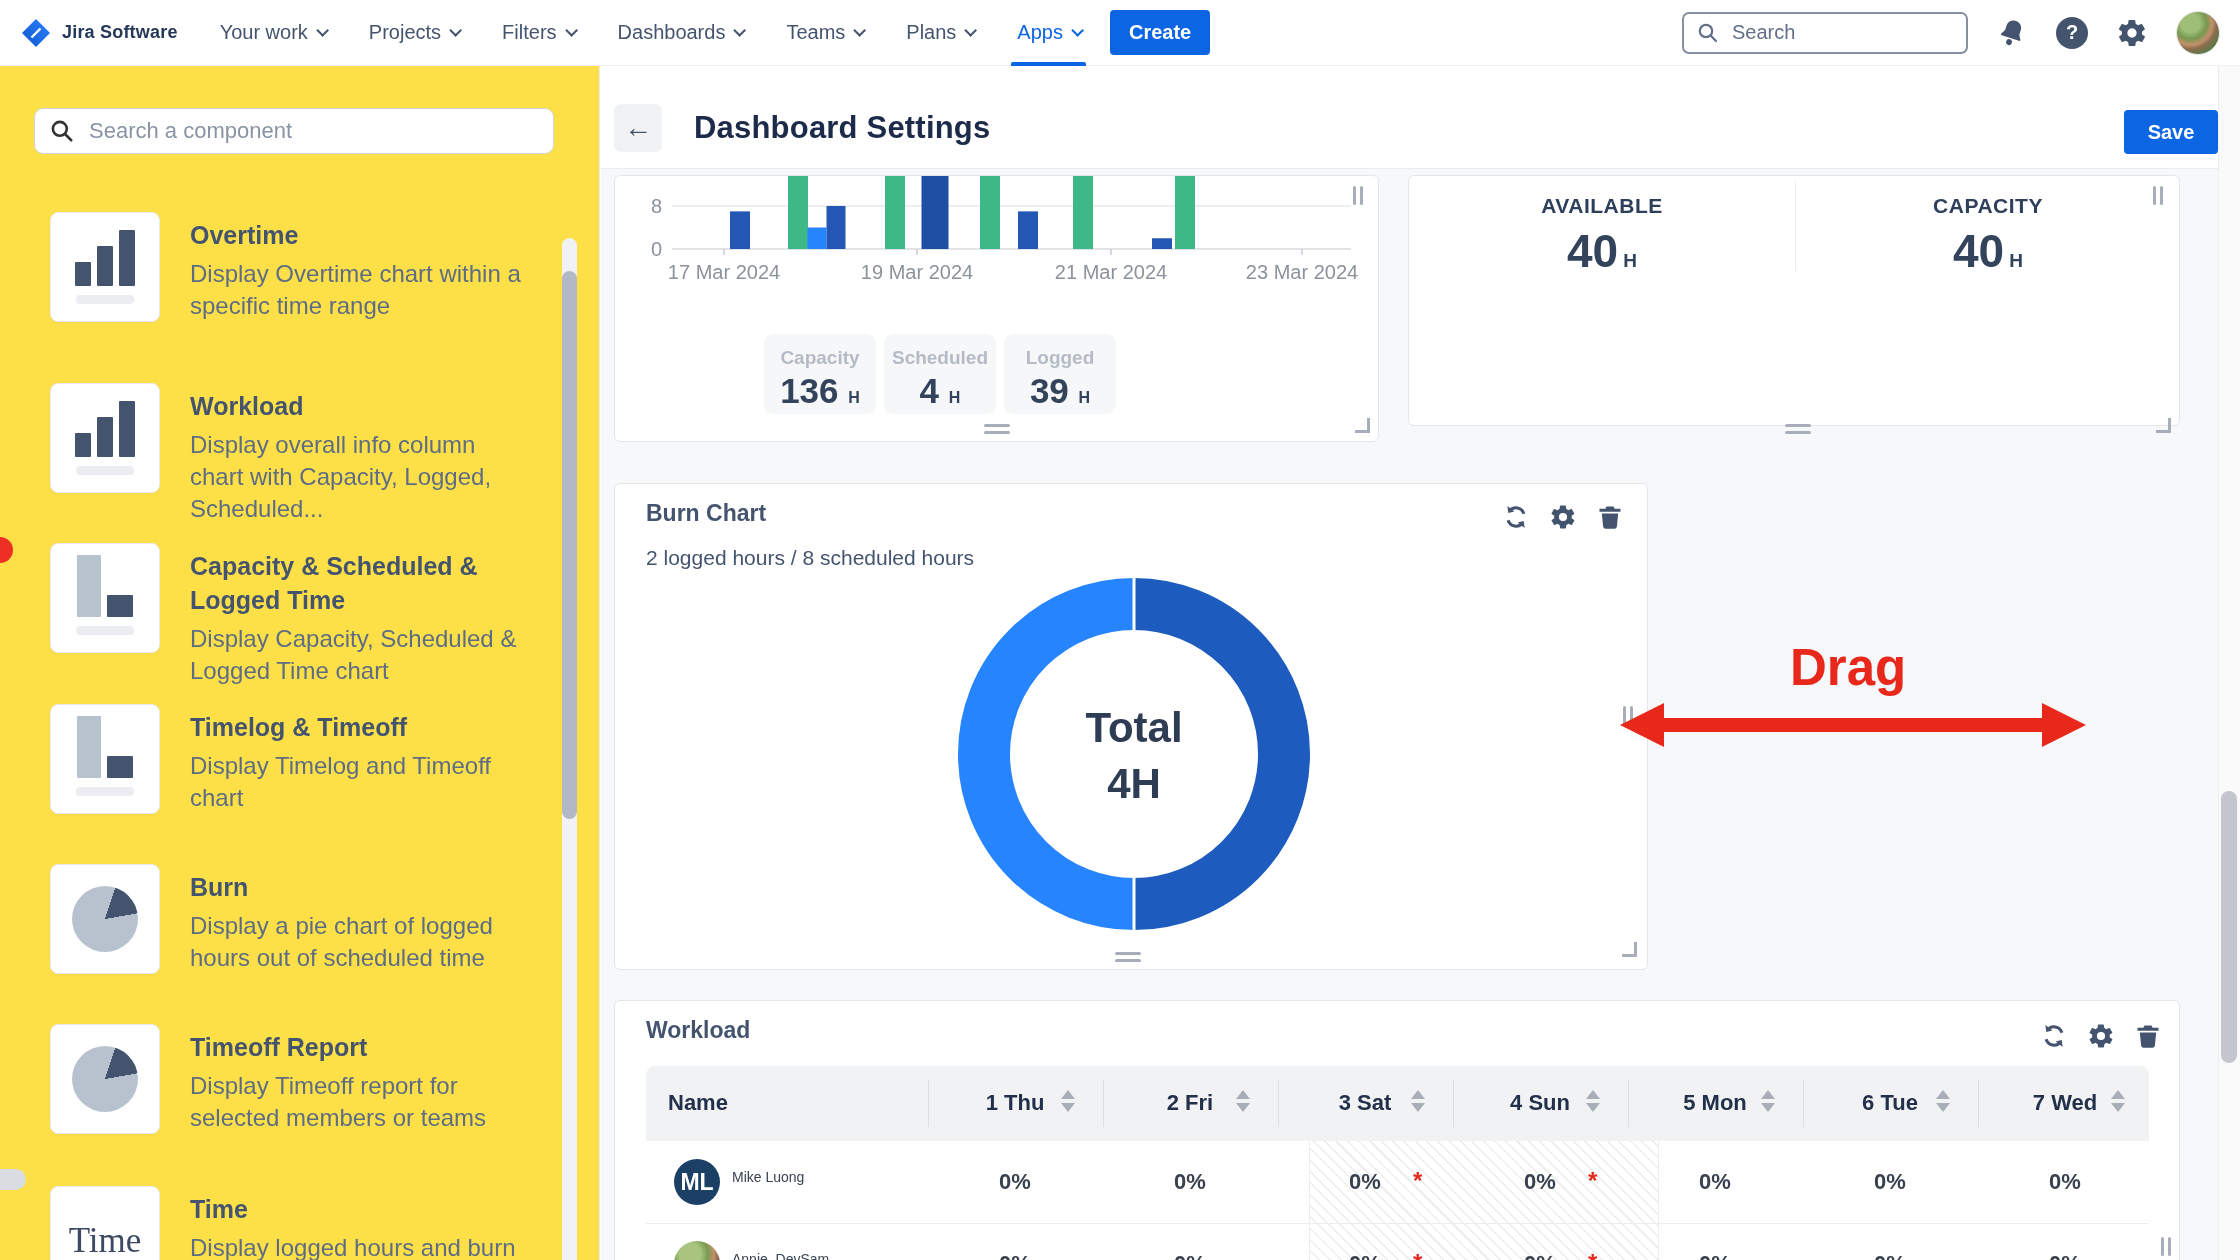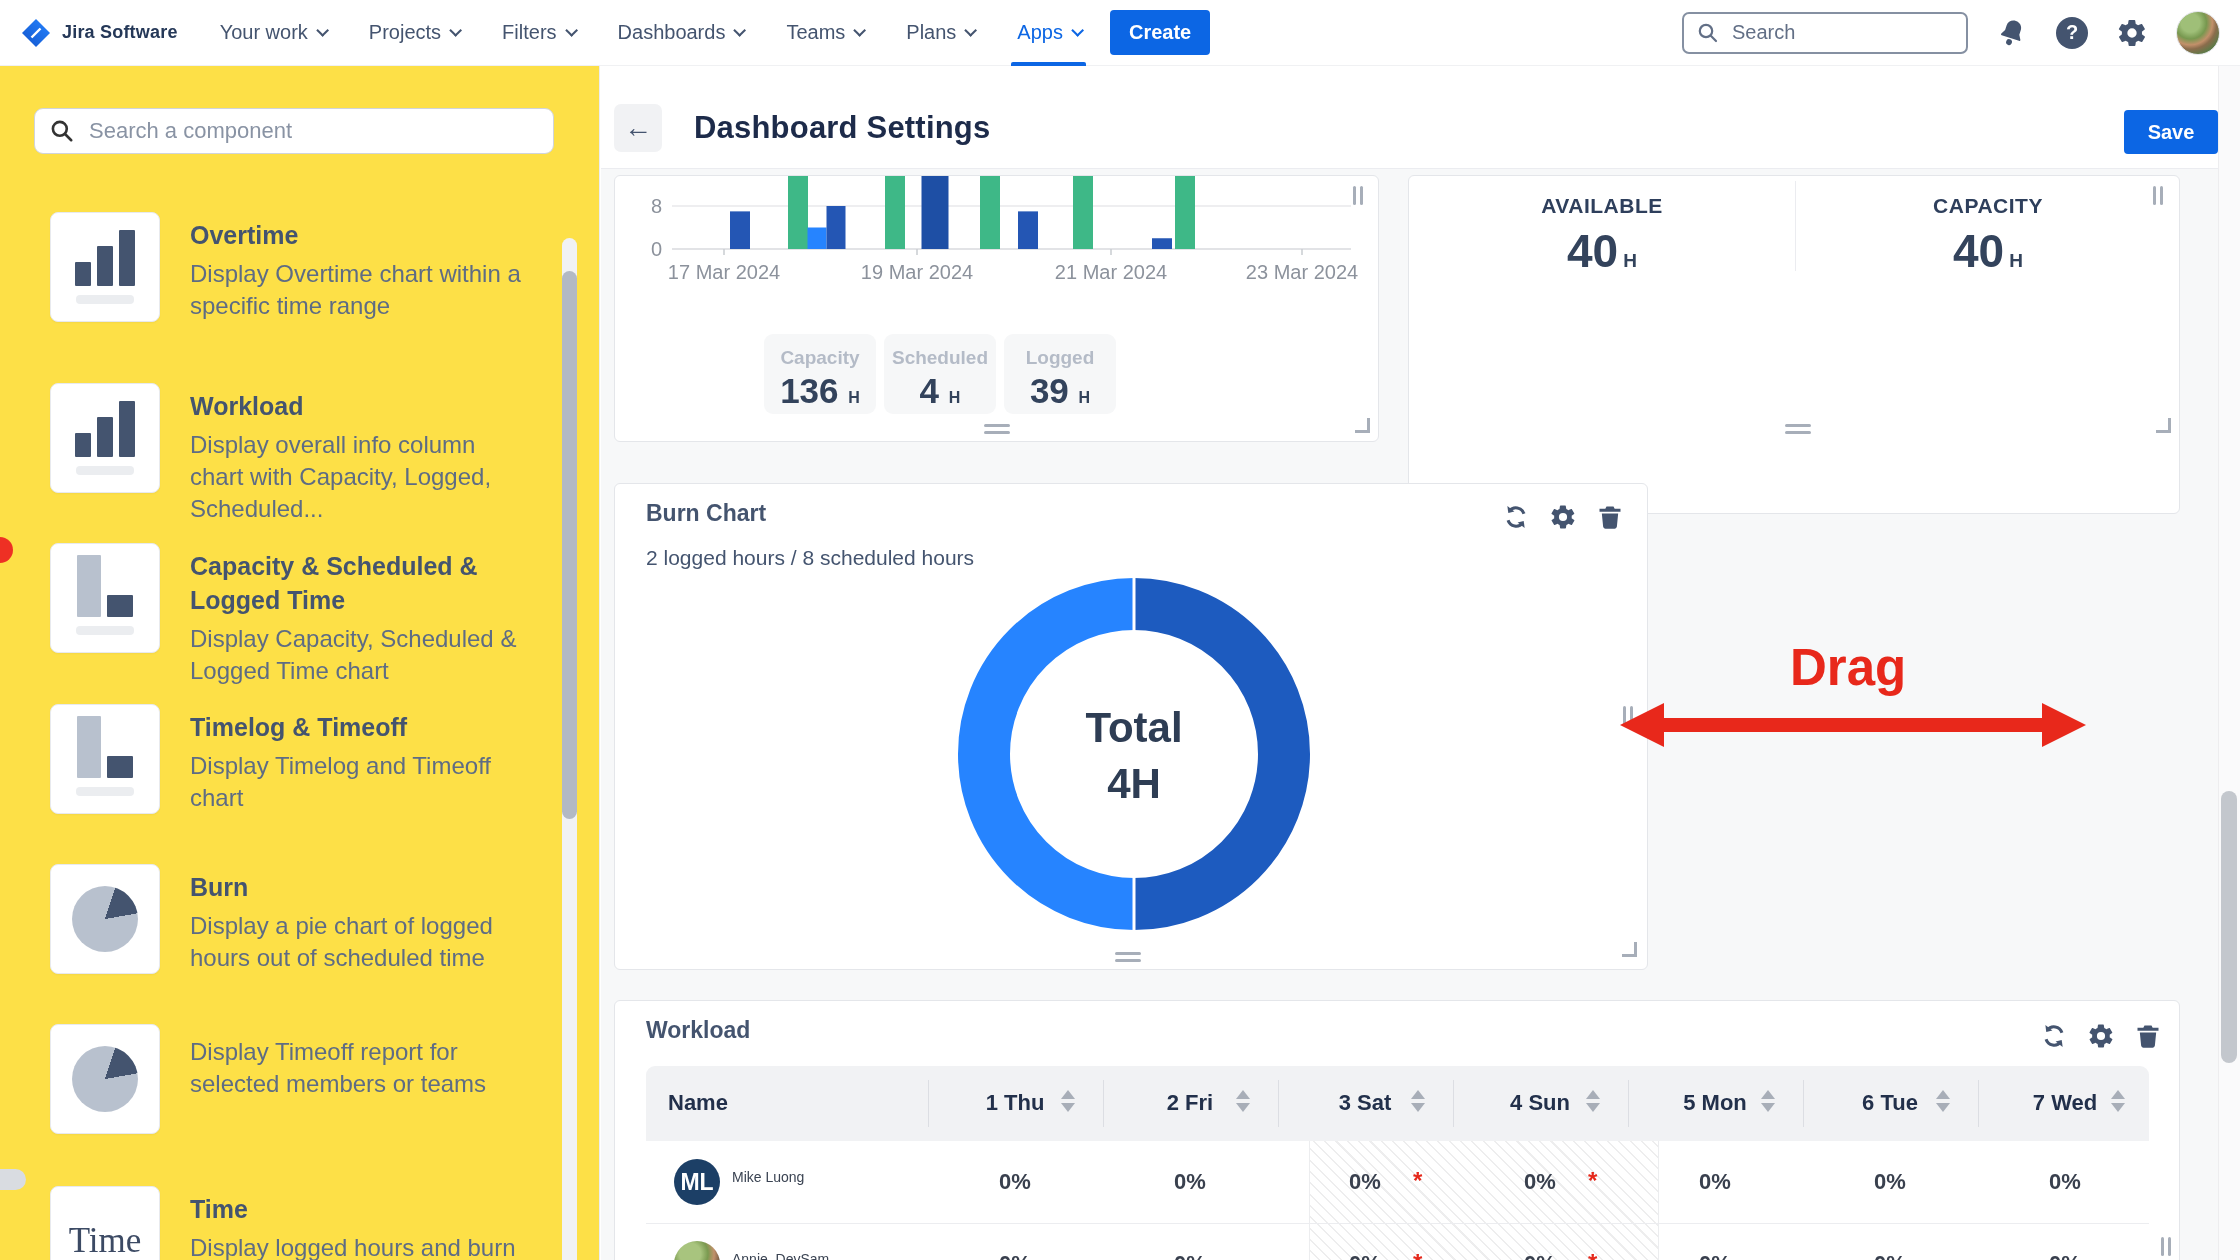--- a/index.html
+++ b/index.html
@@ -58,21 +58,21 @@
   .handle-corner{width:15px;height:15px;border-right:3px solid #A7AEB9;border-bottom:3px solid #A7AEB9;}
 
   
   #panel-overall{left:614px;top:175px;width:765px;height:267px;overflow:hidden;}
   .statcard{position:absolute;top:158px;width:112px;height:80px;background:#F6F7F8;border-radius:9px;text-align:center;}
   .statcard .lbl{font-size:19px;color:#B4BBC7;font-weight:bold;margin-top:13px;}
   .statcard .val{font-size:35px;font-weight:bold;color:#33435C;margin-top:2px;}
   .statcard .unit{font-size:16px;font-weight:bold;color:#33435C;}
 
   
-  #panel-availability{left:1408px;top:175px;width:772px;height:339px;}
+  #panel-availability{left:1408px;top:175px;width:772px;height:251px;}
   .avail-cell{position:absolute;top:18px;width:300px;text-align:center;}
   .avail-lbl{font-size:21px;font-weight:bold;color:#2E3F5C;letter-spacing:.5px;}
   .avail-val{font-size:46px;font-weight:bold;color:#33435C;margin-top:6px;}
   .avail-unit{font-size:19px;font-weight:bold;}
   #avail-divider{left:386px;top:5px;width:1px;height:90px;background:#EBECF0;position:absolute;}
 
   
   #panel-burn{left:614px;top:483px;width:1034px;height:487px;}
   .panel-title{position:absolute;left:31px;top:16px;font-size:23px;font-weight:bold;color:#44546F;}
   #burn-subtitle{position:absolute;left:31px;top:62px;font-size:21px;color:#44546F;}
@@ -250,20 +250,21 @@
           <div class="component-texts">
             <div class="component-title">Burn</div>
             <div class="component-desc">Display a pie chart of logged hours out of scheduled time</div>
           </div>
         </div>
         <div class="component" style="top:958px">
           <div class="component-iconbox">
             <div class="icon-pie" style="background:conic-gradient(from 18deg, #44546F 0 62deg, #B8C1CE 62deg 360deg)"></div>
           </div>
           <div class="component-texts">
+            <div class="component-title">Timeoff Report</div>
             <div class="component-desc">Display Timeoff report for selected members or teams</div>
           </div>
         </div>
         <div class="component" style="top:1120px">
           <div class="component-iconbox">
             <div class="icon-time">Time</div>
           </div>
           <div class="component-texts">
             <div class="component-title">Time</div>
             <div class="component-desc">Display logged hours and burn</div>

